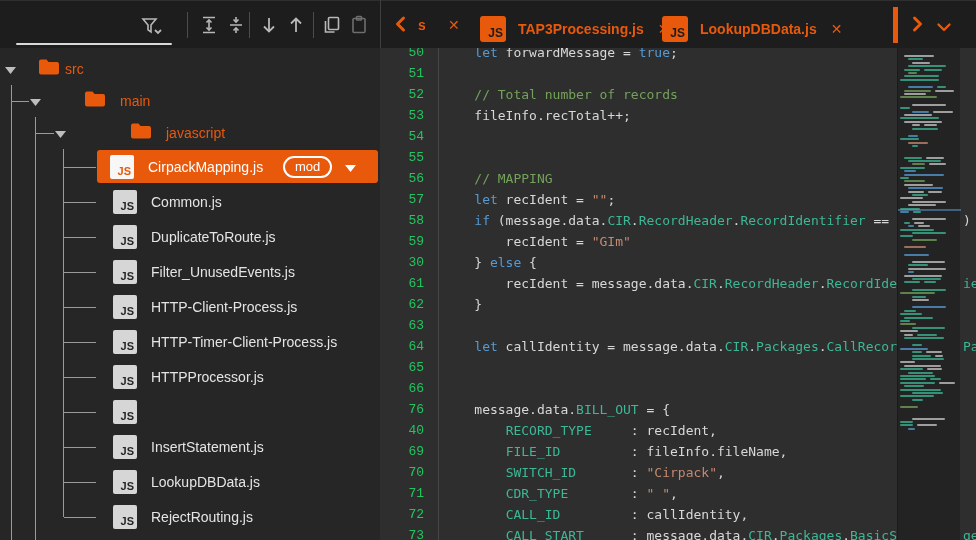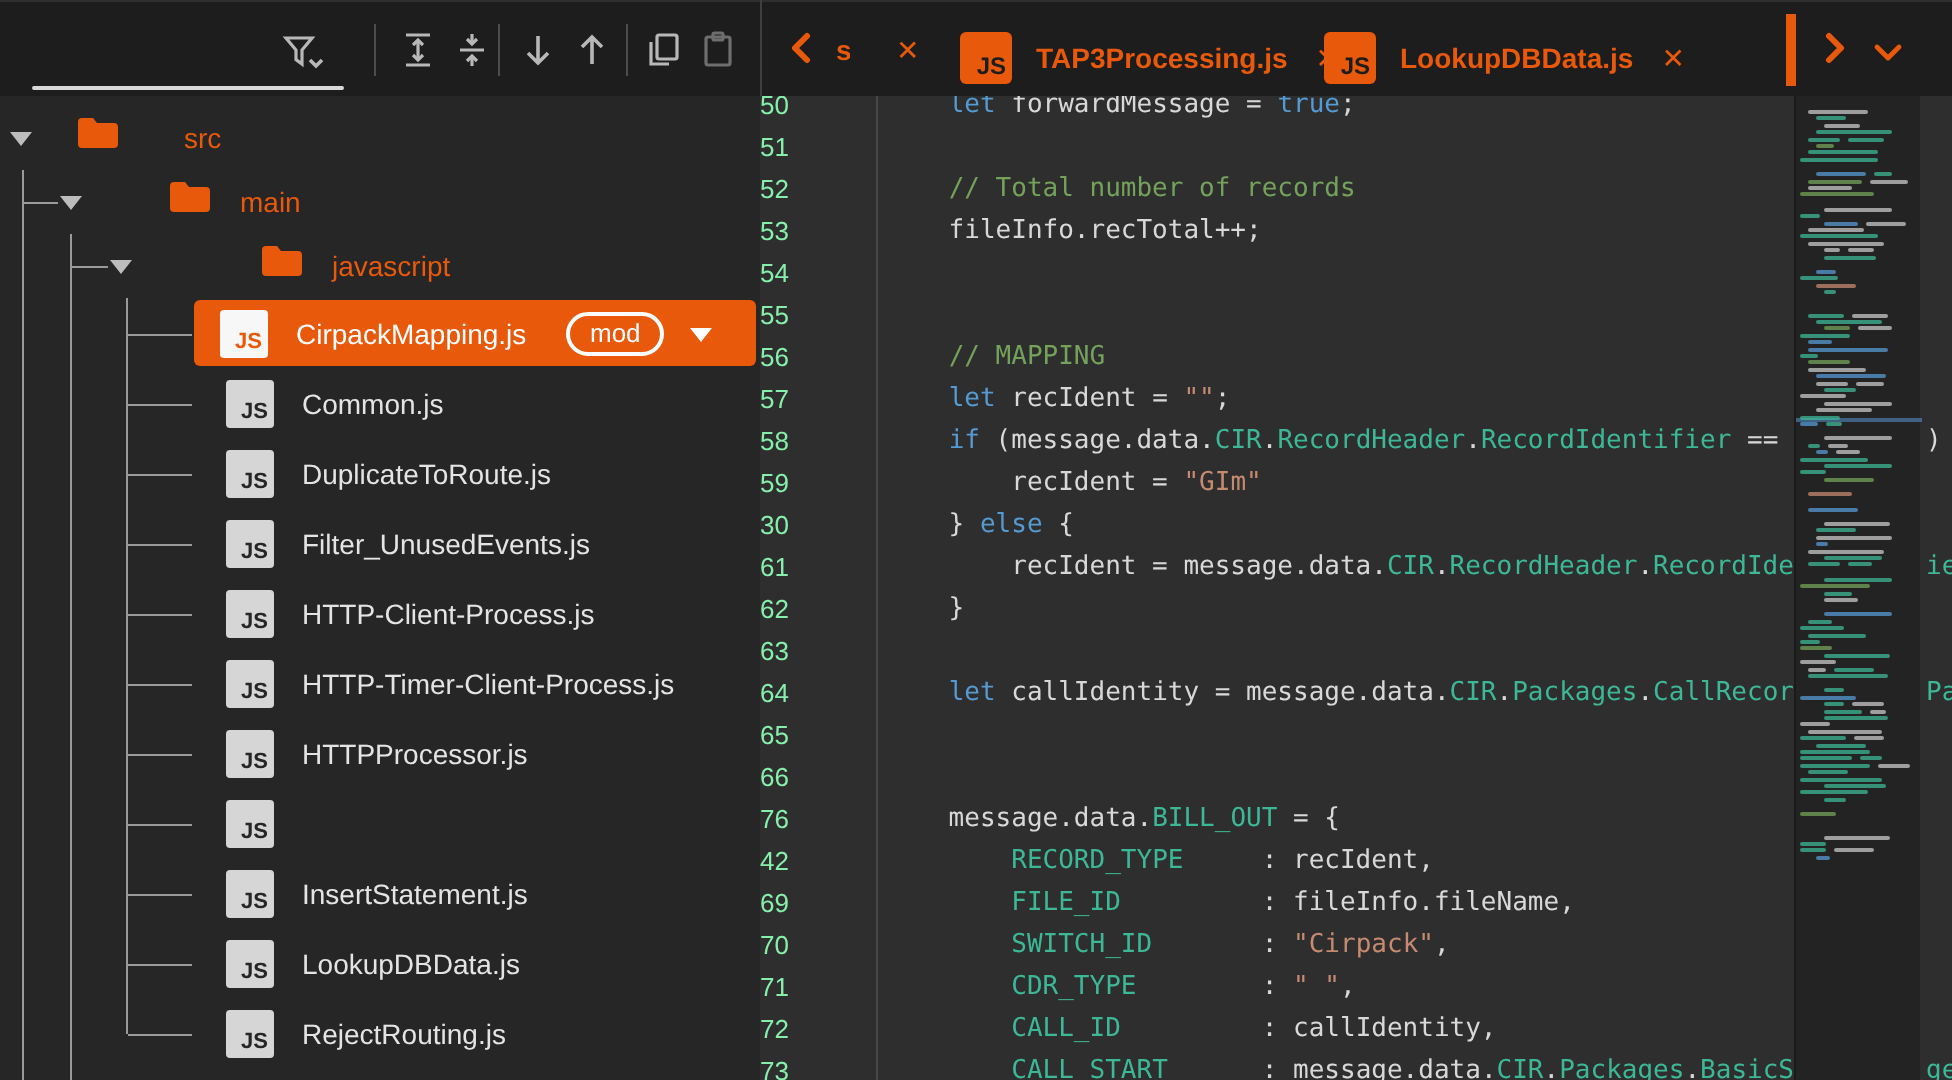--- a/index.html
+++ b/index.html
@@ -61,21 +61,21 @@
     border:2px solid #ffffff; border-radius:12px; padding:1px 10px 2px 10px;
     font-size:13px; color:#ffffff;
   }
   .sel-caret { position:absolute; left:345px; top:50%; transform:translateY(-50%); }
   .tree-arrow { position:absolute; top:50%; transform:translateY(-50%); cursor:pointer; }
   .folder-ico { position:absolute; top:50%; transform:translateY(-50%); }
 
   
   #editor { left:380px; top:48px; width:596px; height:492px; background:#2e2e2e; overflow:hidden; }
   #gutter { position:absolute; left:0; top:-6px; width:44px; }
-  .line-num { height:21px; line-height:21px; font-family:Liberation Sans, sans-serif; font-size:13px; color:#86efac; }
+  .line-num { height:21px; line-height:21px; text-align:right; font-family:Liberation Mono, monospace; font-size:13px; color:#22c55e; }
   #gutter-line { position:absolute; left:58px; top:0; width:1px; height:492px; background:#474747; }
   #code-scroll { position:absolute; left:0; top:0; width:517px; height:492px; overflow:hidden; cursor:text; }
   #code-lines { position:absolute; left:63px; top:-6px; white-space:pre; }
   .code-line { height:21px; line-height:21px; font-family:"DejaVu Sans Mono",monospace; font-size:13px; white-space:pre; }
   .tok-d { color:#d8d8d8; }
   .tok-k { color:#559ad3; }
   .tok-t { color:#3cb896; }
   .tok-c { color:#74a25b; }
   .tok-s { color:#c58a70; }
   .frag { position:absolute; left:583px; font-family:"DejaVu Sans Mono",monospace; font-size:13px; line-height:21px; }
@@ -182,21 +182,21 @@
 </div>
 
 <div id="sidebar" class="abs">
     <div class="tree-row" style="top: 5px; height: 32px;">
       <span class="tree-arrow" style="left: 5px;"><svg width="11" height="7" viewBox="0 0 11 7">
           <polygon points="0,0 11,0 5.5,7" fill="#bdbdbd"></polygon>
         </svg></span>
       <span class="folder-ico" style="left: 38px;"><svg width="22" height="17" viewBox="0 0 22 17">
           <path d="M1 3 a2 2 0 0 1 2-2 h5.5 l2 2.5 H19 a2 2 0 0 1 2 2 V14 a2 2 0 0 1-2 2 H3 a2 2 0 0 1-2-2 Z" fill="#e8590c"></path>
         </svg></span>
-      <span class="tree-label-folder" style="left: 92px;">src</span>
+      <span class="tree-label-folder" style="left: 65px;">src</span>
     </div>
     <div class="tree-row" style="top: 37px; height: 32px;">
       <div class="tree-conn" style="left: 12px; width: 17px;"></div>
       <span class="tree-arrow" style="left: 30px;"><svg width="11" height="7" viewBox="0 0 11 7">
           <polygon points="0,0 11,0 5.5,7" fill="#bdbdbd"></polygon>
         </svg></span>
       <span class="folder-ico" style="left: 84px;"><svg width="22" height="17" viewBox="0 0 22 17">
           <path d="M1 3 a2 2 0 0 1 2-2 h5.5 l2 2.5 H19 a2 2 0 0 1 2 2 V14 a2 2 0 0 1-2 2 H3 a2 2 0 0 1-2-2 Z" fill="#e8590c"></path>
         </svg></span>
       <span class="tree-label-folder" style="left: 120px;">main</span>
@@ -289,21 +289,21 @@
       <div class="line-num">58</div>
       <div class="line-num">59</div>
       <div class="line-num">30</div>
       <div class="line-num">61</div>
       <div class="line-num">62</div>
       <div class="line-num">63</div>
       <div class="line-num">64</div>
       <div class="line-num">65</div>
       <div class="line-num">66</div>
       <div class="line-num">76</div>
-      <div class="line-num">42</div>
+      <div class="line-num">40</div>
       <div class="line-num">69</div>
       <div class="line-num">70</div>
       <div class="line-num">71</div>
       <div class="line-num">72</div>
       <div class="line-num">73</div>
     </div>
   <div id="gutter-line"></div>
   <div id="code-scroll">
     <div id="code-lines"><div class="code-line"><span class="tok-d">    </span><span class="tok-k">let</span><span class="tok-d"> forwardMessage = </span><span class="tok-k">true</span><span class="tok-d">;</span></div><div class="code-line">&nbsp;</div><div class="code-line"><span class="tok-d">    </span><span class="tok-c">// Total number of records</span></div><div class="code-line"><span class="tok-d">    fileInfo.recTotal++;</span></div><div class="code-line">&nbsp;</div><div class="code-line">&nbsp;</div><div class="code-line"><span class="tok-d">    </span><span class="tok-c">// MAPPING</span></div><div class="code-line"><span class="tok-d">    </span><span class="tok-k">let</span><span class="tok-d"> recIdent = </span><span class="tok-s">""</span><span class="tok-d">;</span></div><div class="code-line"><span class="tok-d">    </span><span class="tok-k">if</span><span class="tok-d"> (message.data.</span><span class="tok-t">CIR</span><span class="tok-d">.</span><span class="tok-t">RecordHeader</span><span class="tok-d">.</span><span class="tok-t">RecordIdentifier</span><span class="tok-d"> == </span><span class="tok-s">"GIm"</span></div><div class="code-line"><span class="tok-d">        recIdent = </span><span class="tok-s">"GIm"</span></div><div class="code-line"><span class="tok-d">    } </span><span class="tok-k">else</span><span class="tok-d"> {</span></div><div class="code-line"><span class="tok-d">        recIdent = message.data.</span><span class="tok-t">CIR</span><span class="tok-d">.</span><span class="tok-t">RecordHeader</span><span class="tok-d">.</span><span class="tok-t">RecordIdentifier</span></div><div class="code-line"><span class="tok-d">    }</span></div><div class="code-line">&nbsp;</div><div class="code-line"><span class="tok-d">    </span><span class="tok-k">let</span><span class="tok-d"> callIdentity = message.data.</span><span class="tok-t">CIR</span><span class="tok-d">.</span><span class="tok-t">Packages</span><span class="tok-d">.</span><span class="tok-t">CallRecord</span></div><div class="code-line">&nbsp;</div><div class="code-line">&nbsp;</div><div class="code-line"><span class="tok-d">    message.data.</span><span class="tok-t">BILL_OUT</span><span class="tok-d"> = {</span></div><div class="code-line"><span class="tok-d">        </span><span class="tok-t">RECORD_TYPE</span><span class="tok-d">     : recIdent,</span></div><div class="code-line"><span class="tok-d">        </span><span class="tok-t">FILE_ID</span><span class="tok-d">         : fileInfo.fileName,</span></div><div class="code-line"><span class="tok-d">        </span><span class="tok-t">SWITCH_ID</span><span class="tok-d">       : </span><span class="tok-s">"Cirpack"</span><span class="tok-d">,</span></div><div class="code-line"><span class="tok-d">        </span><span class="tok-t">CDR_TYPE</span><span class="tok-d">        : </span><span class="tok-s">" "</span><span class="tok-d">,</span></div><div class="code-line"><span class="tok-d">        </span><span class="tok-t">CALL_ID</span><span class="tok-d">         : callIdentity,</span></div><div class="code-line"><span class="tok-d">        </span><span class="tok-t">CALL_START</span><span class="tok-d">      : message.data.</span><span class="tok-t">CIR</span><span class="tok-d">.</span><span class="tok-t">Packages</span><span class="tok-d">.</span><span class="tok-t">BasicService</span></div></div>
   </div>

